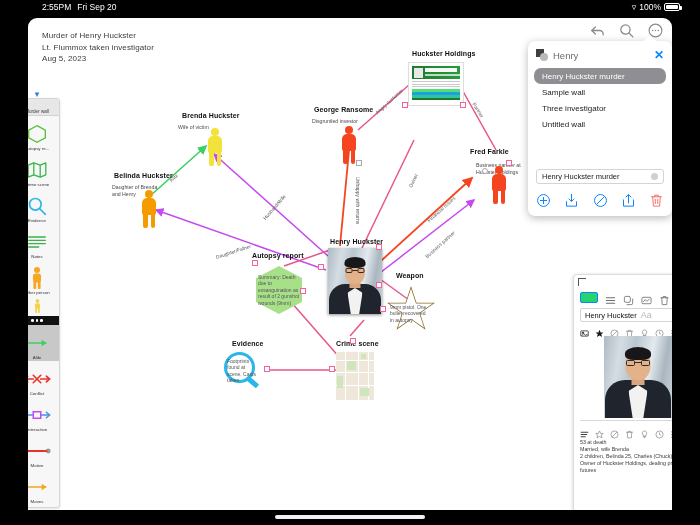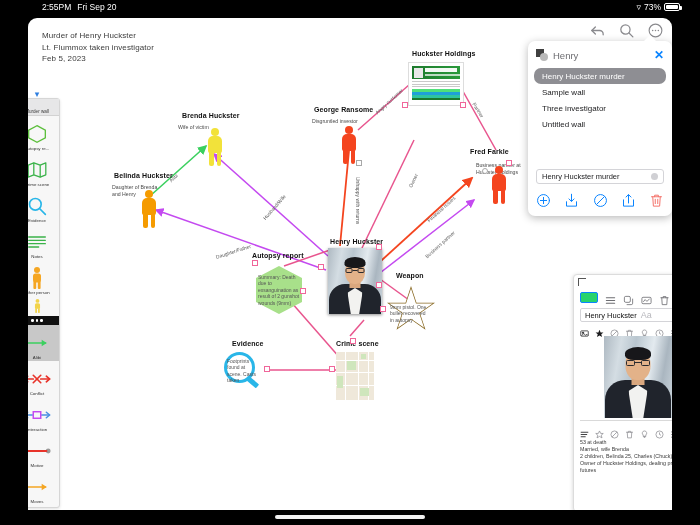--- a/index.html
+++ b/index.html
@@ -178,21 +178,21 @@
 </head>
 <body>
 
 <div id="statusbar">
   <div class="left">
     <span>2:55PM</span>
     <span>Fri Sep 20</span>
   </div>
   <div class="right">
     <span class="wifi">▿</span>
-    <span>73%</span>
+    <span>100%</span>
     <span class="batt"></span>
   </div>
 </div>
 
 <div id="app">
 
   <div id="app-toolbar">
     <div class="tbicon">
       <svg viewBox="0 0 24 24" fill="none" stroke="currentColor" stroke-width="1.8" stroke-linecap="round" stroke-linejoin="round">
         <path d="M9 7 L4 12 L9 17"></path>
@@ -213,21 +213,21 @@
         <circle cx="16" cy="12" r="1.1" fill="currentColor" stroke="none"></circle>
       </svg>
     </div>
   </div>
 
   <div id="canvas">
 
     <div id="wall-title">
       <div>Murder of Henry Huckster</div>
       <div>Lt. Flummox taken investigator</div>
-      <div>Feb 5, 2023</div>
+      <div>Aug 5, 2023</div>
     </div>
 
     <svg id="links" viewBox="0 0 644 492">
       <defs>
         <marker id="ag" markerWidth="6" markerHeight="6" refX="5" refY="3" orient="auto">
           <path d="M0,0 L6,3 L0,6 z" fill="#3bd05f"></path>
           </marker>
         <marker id="ap" markerWidth="6" markerHeight="6" refX="5" refY="3" orient="auto">
           <path d="M0,0 L6,3 L0,6 z" fill="#c44af0"></path>
           </marker>

